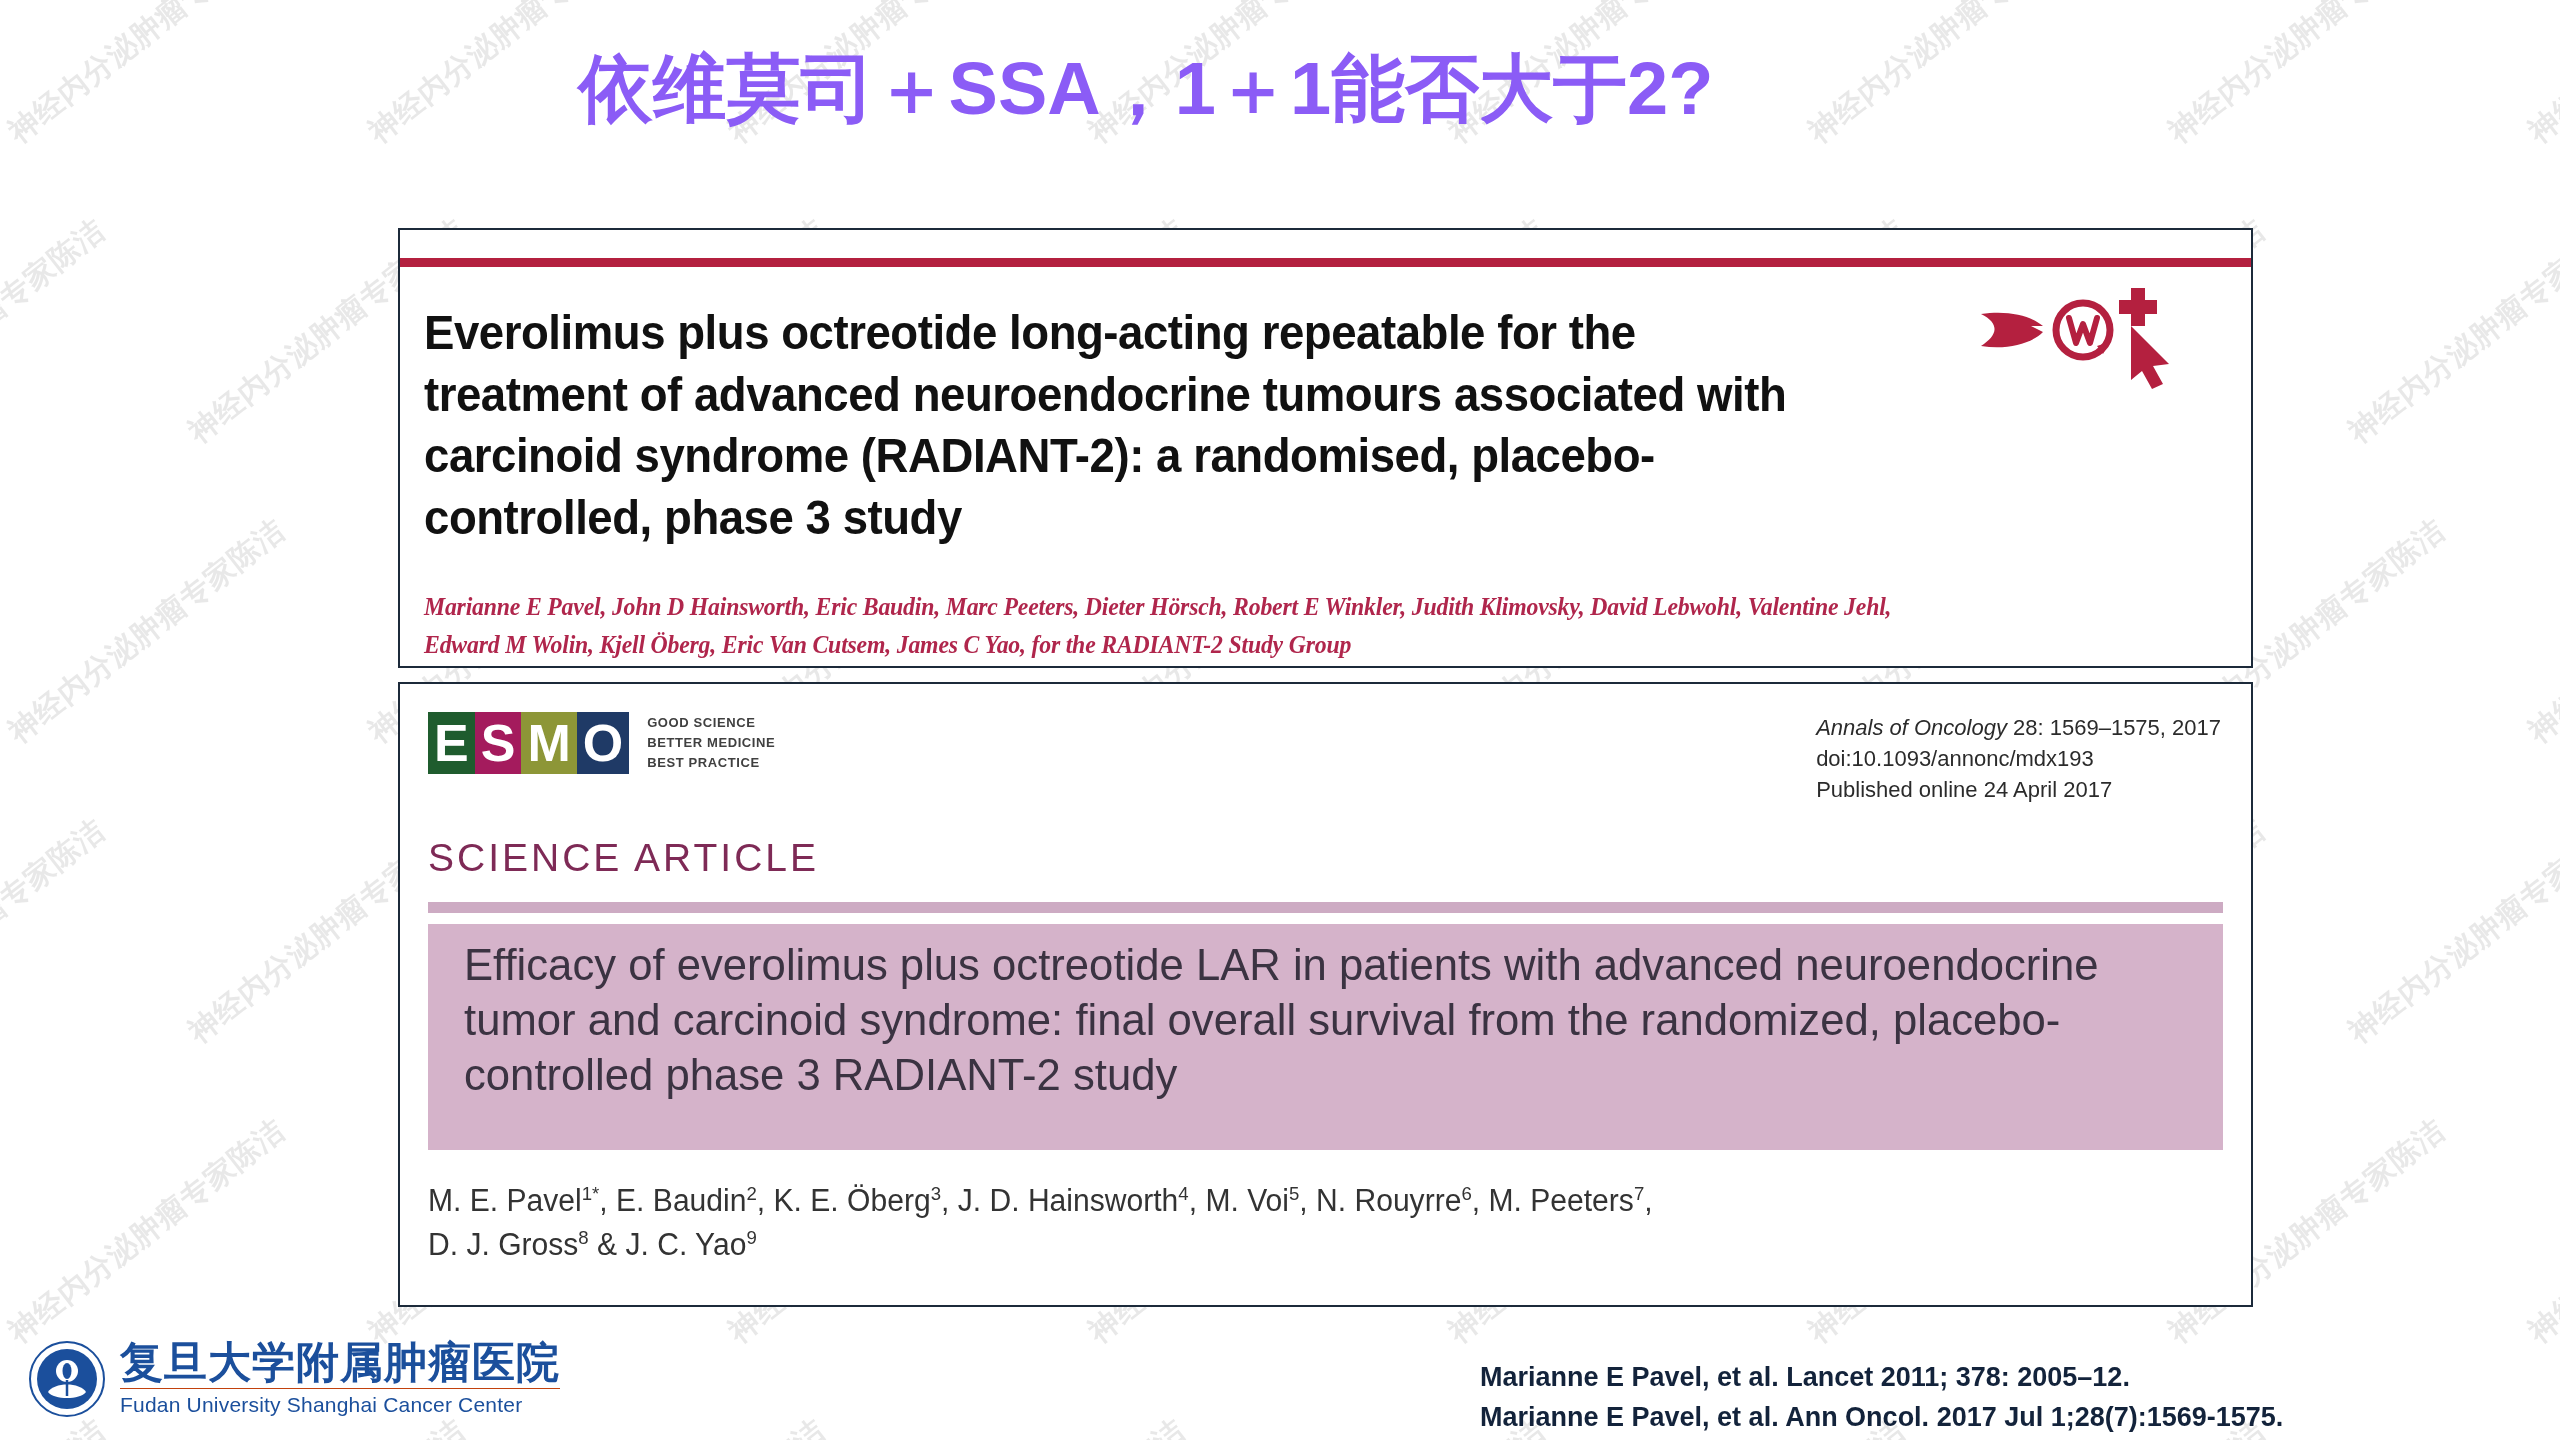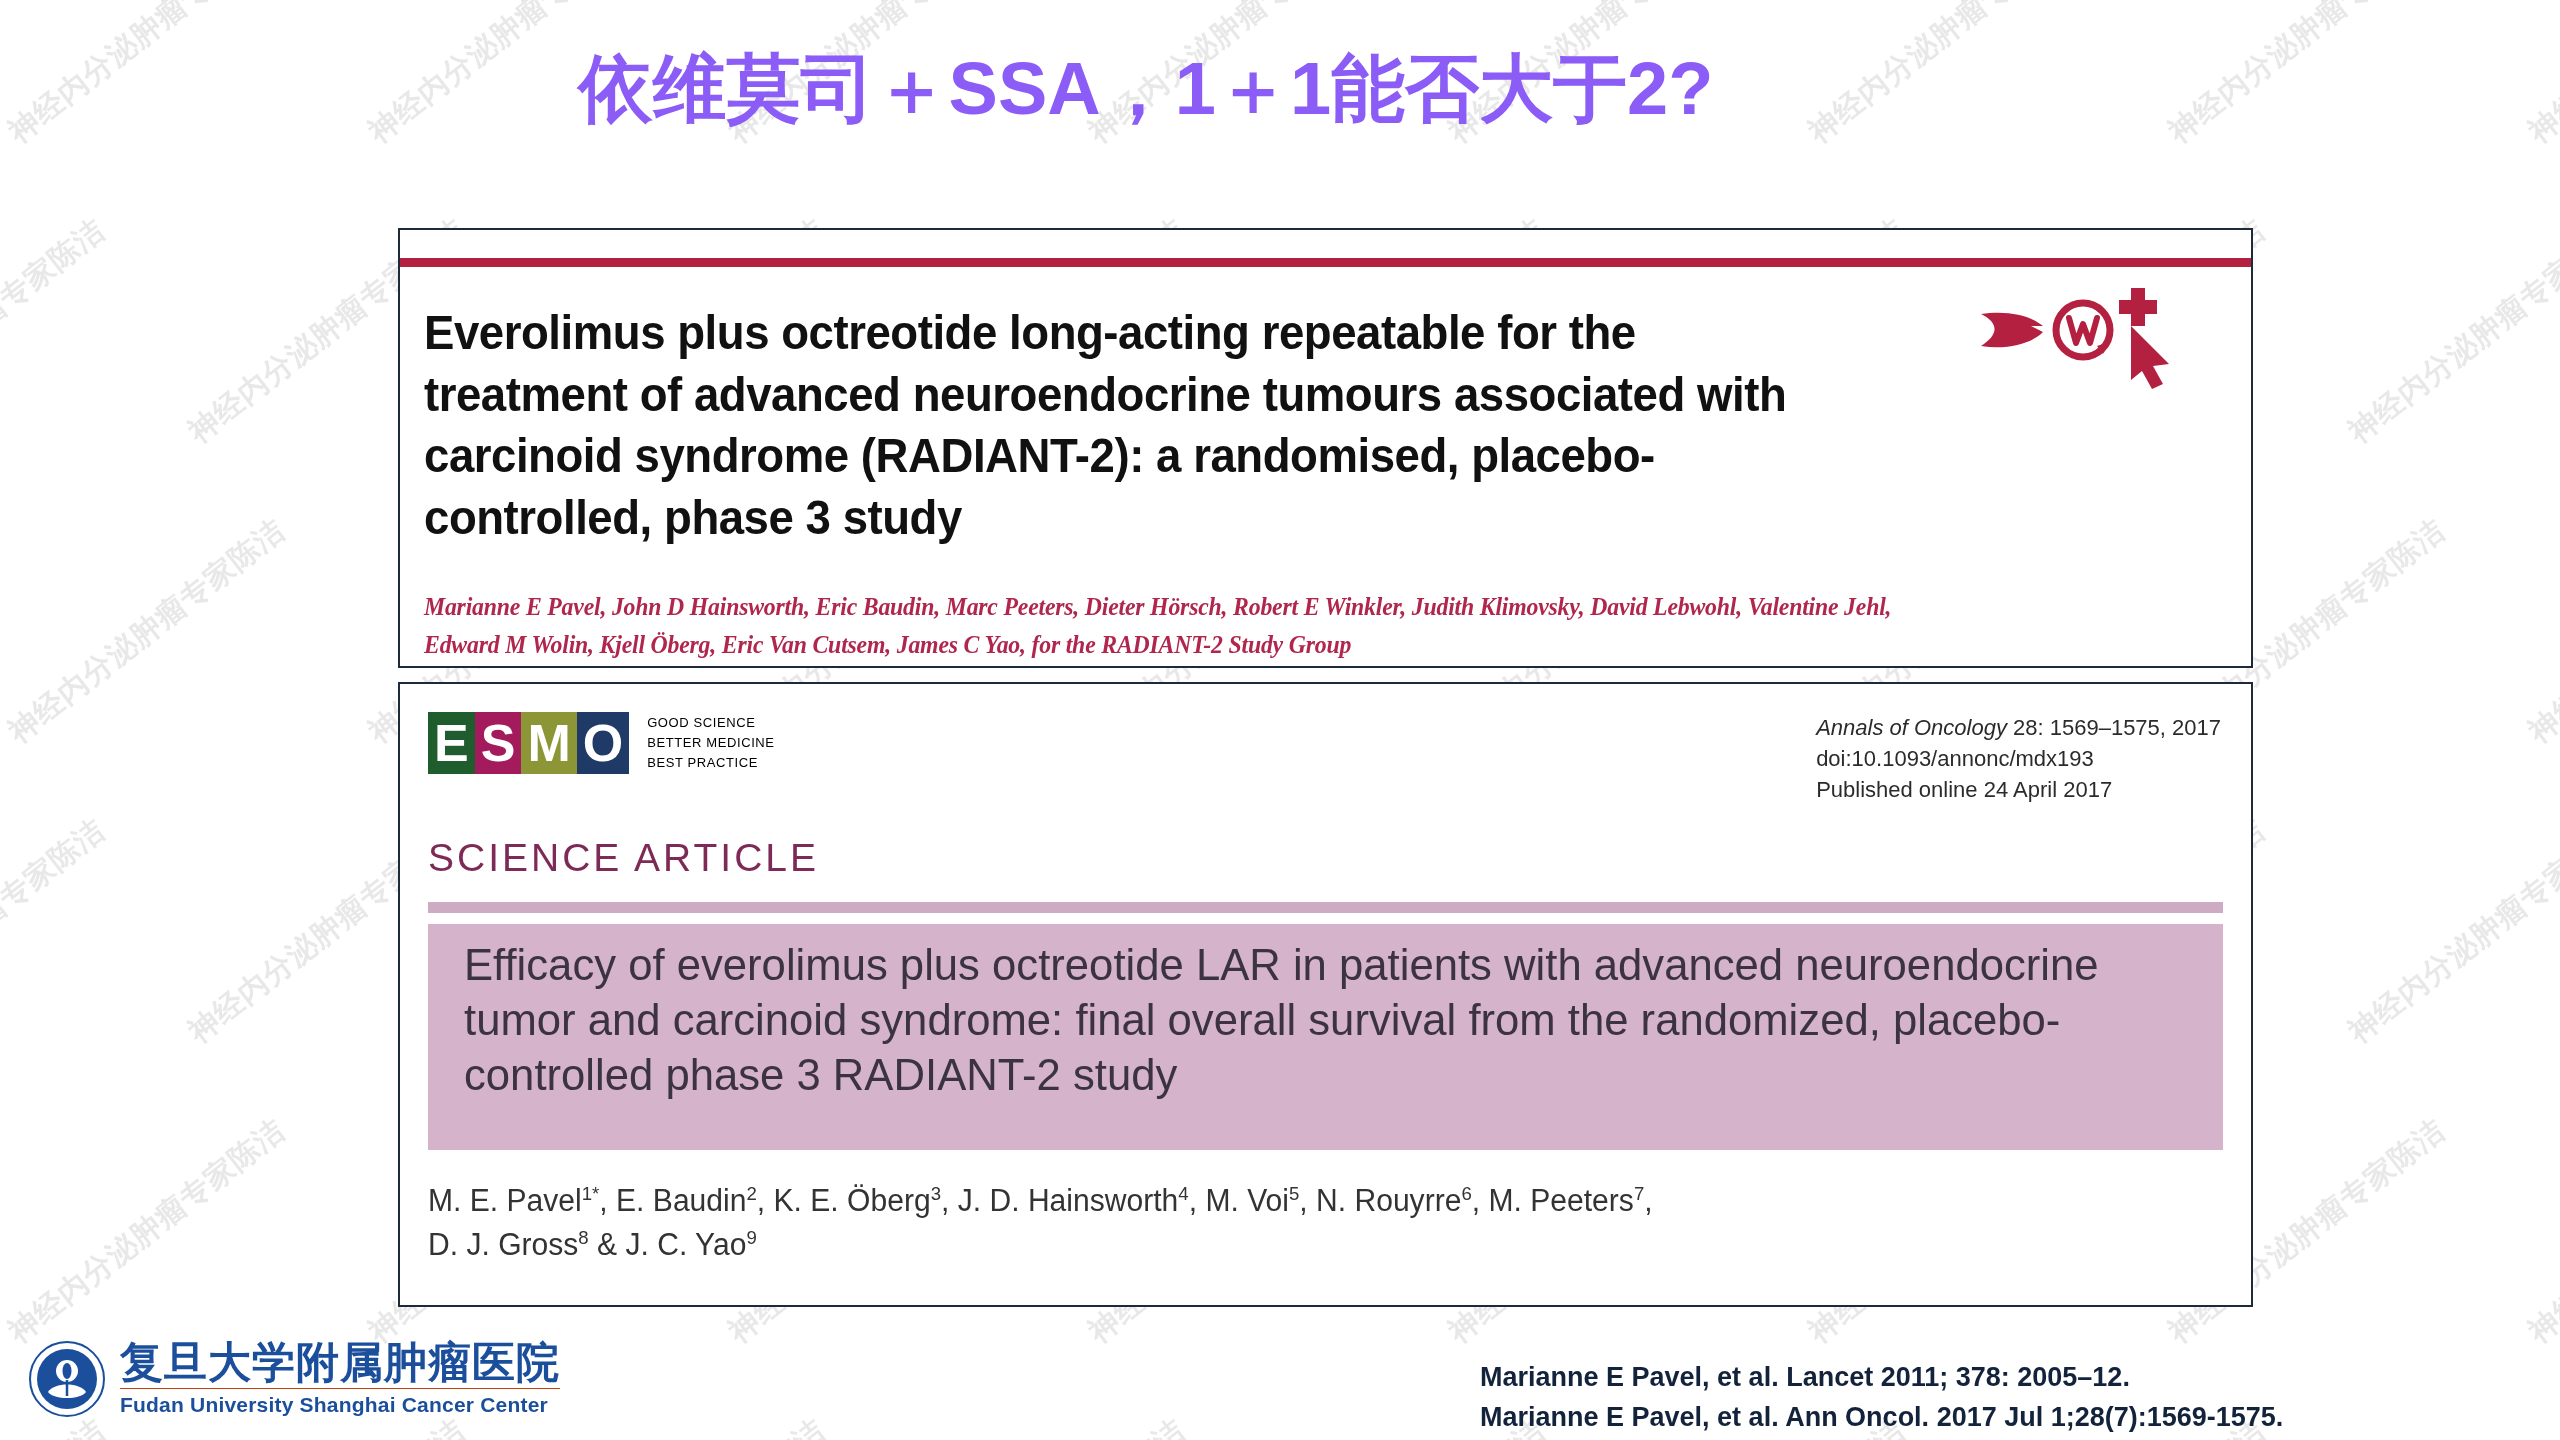--- a/index.html
+++ b/index.html
@@ -145,22 +145,22 @@
     padding: 0 6px;
     display: inline-block;
   }
   .esmo-e { background: #1f5c2e; }
   .esmo-s { background: #a41b5d; }
   .esmo-m { background: #8d9637; }
   .esmo-o { background: #1f3a66; }
   #esmo-tagline {
     font-family: "Liberation Sans", sans-serif;
     font-size: 13px;
-    font-weight: 400;
-    color: #000000;
+    font-weight: 700;
+    color: #404040;
     line-height: 1.55;
     letter-spacing: 0.6px;
   }
   #esmo-citation {
     position: absolute;
     right: 30px;
     top: 28px;
     text-align: left;
     font-family: "Liberation Sans", sans-serif;
     font-size: 22px;
@@ -254,21 +254,21 @@
     font-weight: 700;
     color: #1b4f9c;
     line-height: 1.04;
     letter-spacing: 1px;
     border-bottom: 1px solid #c2410c;
     padding-bottom: 2px;
   }
   #footer-en {
     font-family: "Liberation Sans", sans-serif;
     font-size: 21px;
-    font-weight: 700;
+    font-weight: 400;
     color: #1b4f9c;
     letter-spacing: 0.2px;
     padding-top: 3px;
   }
   #footer-refs {
     position: absolute;
     left: 1480px;
     top: 1358px;
     font-family: "Liberation Sans", sans-serif;
     font-size: 27px;

